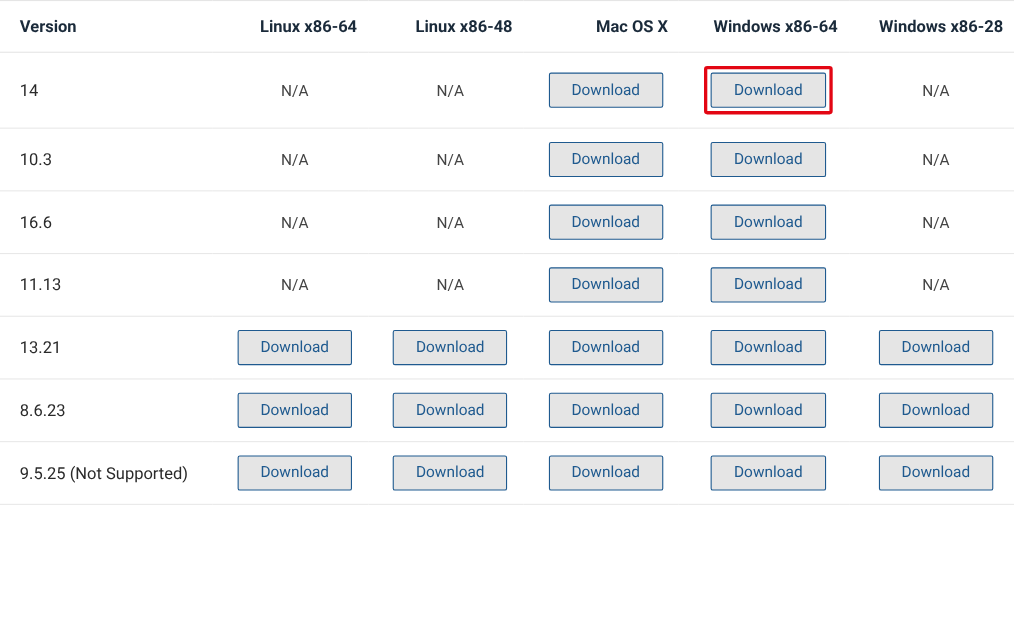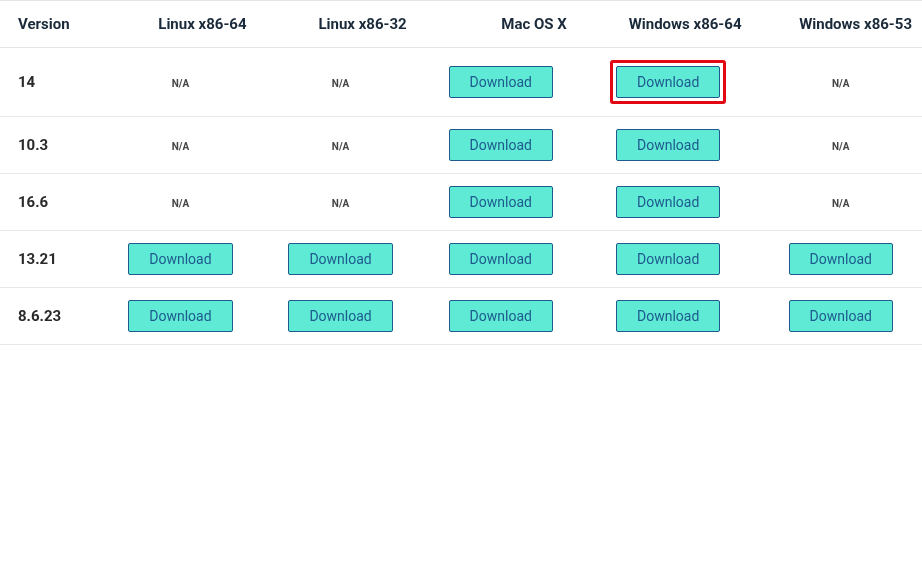--- a/index.html
+++ b/index.html
@@ -34,37 +34,36 @@
       border-bottom: 1px solid #e8e8e8;
     }
     tbody td {
       padding: 12px 10px 12px 18px;
       font-size: 15px;
       color: #3a3a3a;
       vertical-align: middle;
     }
     tbody td.version {
       text-align: left;
-      font-weight: 700;
+      font-weight: 400;
       color: #2a2a2a;
     }
     tbody td.cell {
       text-align: center;
     }
     .na {
       color: #444;
-      font-size: 10px;
+      font-size: 14px;
       display: inline-block;
-      font-weight: bold;
     }
     .dl-btn {
       display: inline-block;
       border: 1px solid #1f5a8f;
       color: #1f5a8f;
-      background: #5eead4;
+      background: #e5e5e5;
       font-size: 14px;
       padding: 7px 20px;
       border-radius: 2px;
       cursor: pointer;
       font-family: inherit;
       min-width: 100px;
       text-align: center;
     }
     .highlight-wrap {
       display: inline-block;
@@ -77,24 +76,24 @@
     }
   </style>
 </head>
 <body>
 
 <table>
   <thead>
     <tr>
       <th>Version</th>
       <th class="center">Linux x86-64</th>
-      <th class="center">Linux x86-32</th>
+      <th class="center">Linux x86-48</th>
       <th class="center">Mac OS X</th>
       <th class="center">Windows x86-64</th>
-      <th class="center">Windows x86-53</th>
+      <th class="center">Windows x86-28</th>
     </tr>
   </thead>
   <tbody id="table-body">
   <tr>
         <td class="version">14</td>
         <td class="cell"><span class="na">N/A</span></td>
         <td class="cell"><span class="na">N/A</span></td>
         <td class="cell"><button class="dl-btn">Download</button></td>
         <td class="cell"><span class="highlight-wrap"><button class="dl-btn">Download</button></span></td>
         <td class="cell"><span class="na">N/A</span></td>
@@ -109,29 +108,45 @@
       </tr>
       <tr>
         <td class="version">16.6</td>
         <td class="cell"><span class="na">N/A</span></td>
         <td class="cell"><span class="na">N/A</span></td>
         <td class="cell"><button class="dl-btn">Download</button></td>
         <td class="cell"><button class="dl-btn">Download</button></td>
         <td class="cell"><span class="na">N/A</span></td>
       </tr>
       <tr>
+        <td class="version">11.13</td>
+        <td class="cell"><span class="na">N/A</span></td>
+        <td class="cell"><span class="na">N/A</span></td>
+        <td class="cell"><button class="dl-btn">Download</button></td>
+        <td class="cell"><button class="dl-btn">Download</button></td>
+        <td class="cell"><span class="na">N/A</span></td>
+      </tr>
+      <tr>
         <td class="version">13.21</td>
         <td class="cell"><button class="dl-btn">Download</button></td>
         <td class="cell"><button class="dl-btn">Download</button></td>
         <td class="cell"><button class="dl-btn">Download</button></td>
         <td class="cell"><button class="dl-btn">Download</button></td>
         <td class="cell"><button class="dl-btn">Download</button></td>
       </tr>
       <tr>
         <td class="version">8.6.23</td>
         <td class="cell"><button class="dl-btn">Download</button></td>
         <td class="cell"><button class="dl-btn">Download</button></td>
         <td class="cell"><button class="dl-btn">Download</button></td>
         <td class="cell"><button class="dl-btn">Download</button></td>
         <td class="cell"><button class="dl-btn">Download</button></td>
       </tr>
+      <tr>
+        <td class="version">9.5.25 (Not Supported)</td>
+        <td class="cell"><button class="dl-btn">Download</button></td>
+        <td class="cell"><button class="dl-btn">Download</button></td>
+        <td class="cell"><button class="dl-btn">Download</button></td>
+        <td class="cell"><button class="dl-btn">Download</button></td>
+        <td class="cell"><button class="dl-btn">Download</button></td>
+      </tr>
     </tbody>
 </table>
 
 </body></html>

